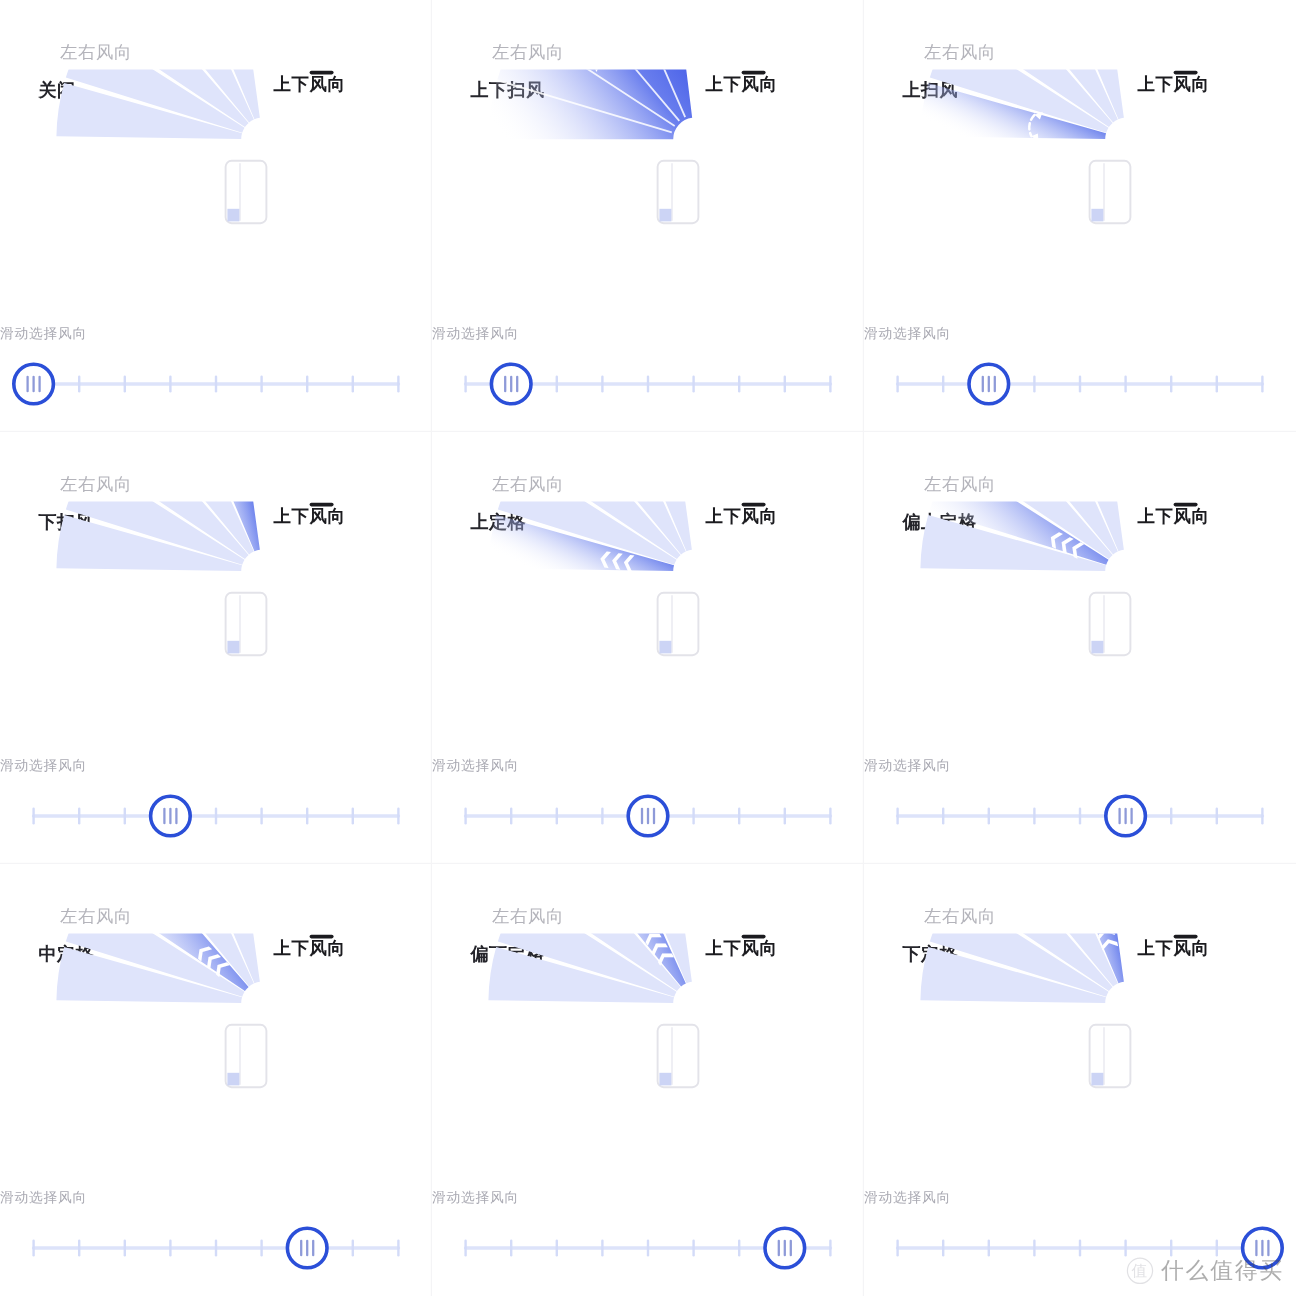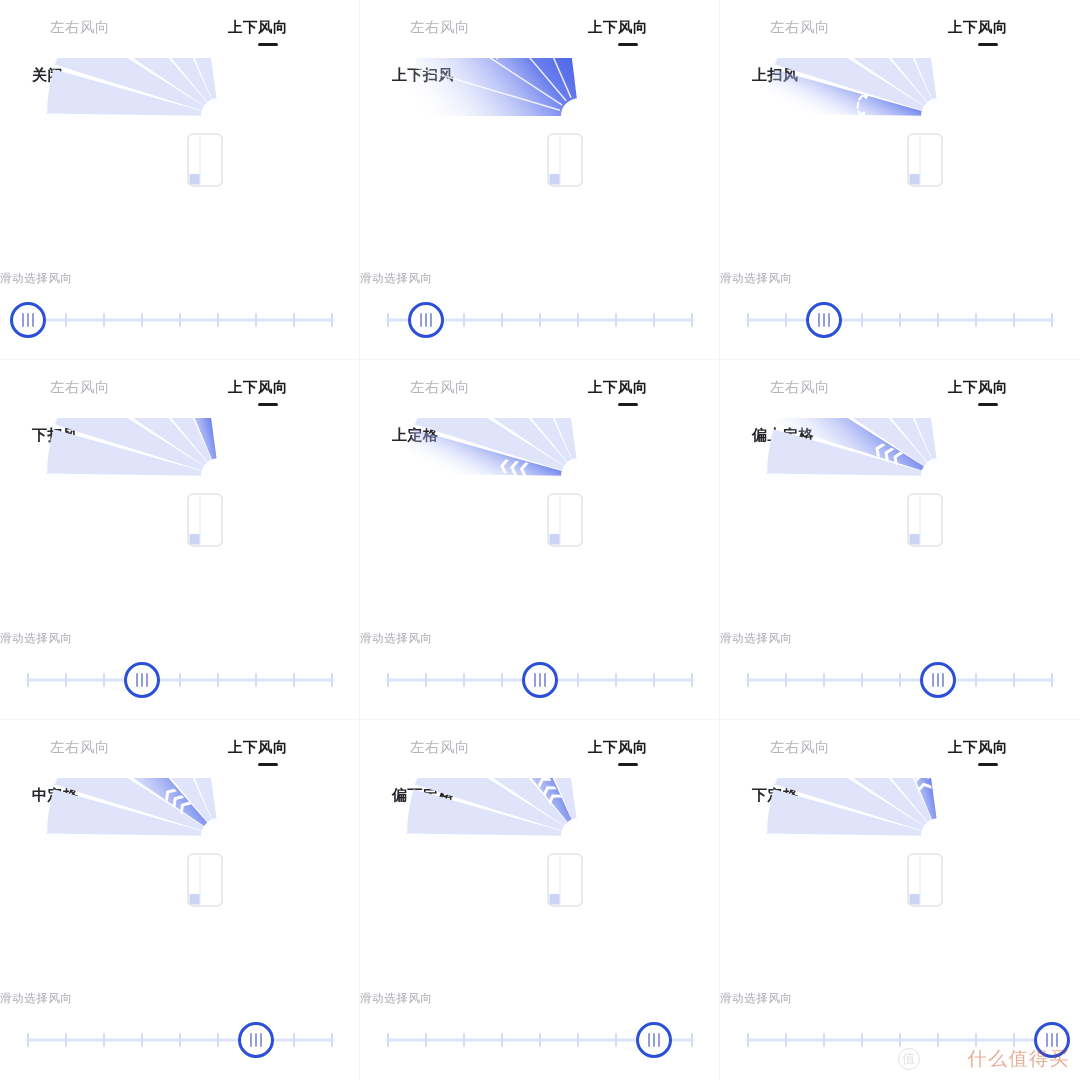--- a/index.html
+++ b/index.html
@@ -27,29 +27,29 @@
     background: #f4f4f6;
   }
   .panel.sep-b::before {
     content: ""; position: absolute; left: 0; bottom: 0;
     width: 100%; height: 1px;
     background: #f4f4f6;
   }
 
   
   .tabbar {
-    position: absolute; top: 18px; left: 0; width: 360px; height: 34px;
+    position: absolute; top: 34px; left: 0; width: 360px; height: 34px;
   }
   .tab {
     position: absolute; top: 0;
     font-size: 14.5px; letter-spacing: .5px;
     white-space: nowrap;
   }
   .tab.left  { left: 50px;  color: #b4b4bb; font-weight: 400; }
-  .tab.right { left: 228px; color: #1b1b1f; font-weight: 700; }
+  .tab.right { left: 228px; color: #1b1b1f; font-weight: 700; margin-top: 27px; }
   .tab-underline {
     position: absolute; top: 25px; left: 258px;
     width: 20px; height: 3px; border-radius: 2px;
     background: #1b1b1f;
   }
 
   
   .mode-label {
     position: absolute; top: 66px; left: 32px;
     font-size: 15px; font-weight: 700; color: #25252b;
@@ -74,21 +74,21 @@
     position: absolute; right: 10px; bottom: 8px;
     display: flex; align-items: center; gap: 7px;
     opacity: .42; pointer-events: none;
   }
   #watermark .wm-badge {
     width: 22px; height: 22px; border-radius: 50%;
     border: 1.6px solid #b9b9c0; color: #b9b9c0;
     font-size: 13px; line-height: 19px; text-align: center;
   }
   #watermark .wm-text {
-    font-size: 19px; color: #c2410c; letter-spacing: 1.5px; margin-left: 41px;
+    font-size: 19px; color: #404040; letter-spacing: 1.5px;
   }
 </style>
 </head>
 <body>
 
 <div id="grid">
     <div class="panel sep-r sep-b">
     <div class="tabbar">
       <div class="tab left">左右风向</div>
       <div class="tab right">上下风向</div>

